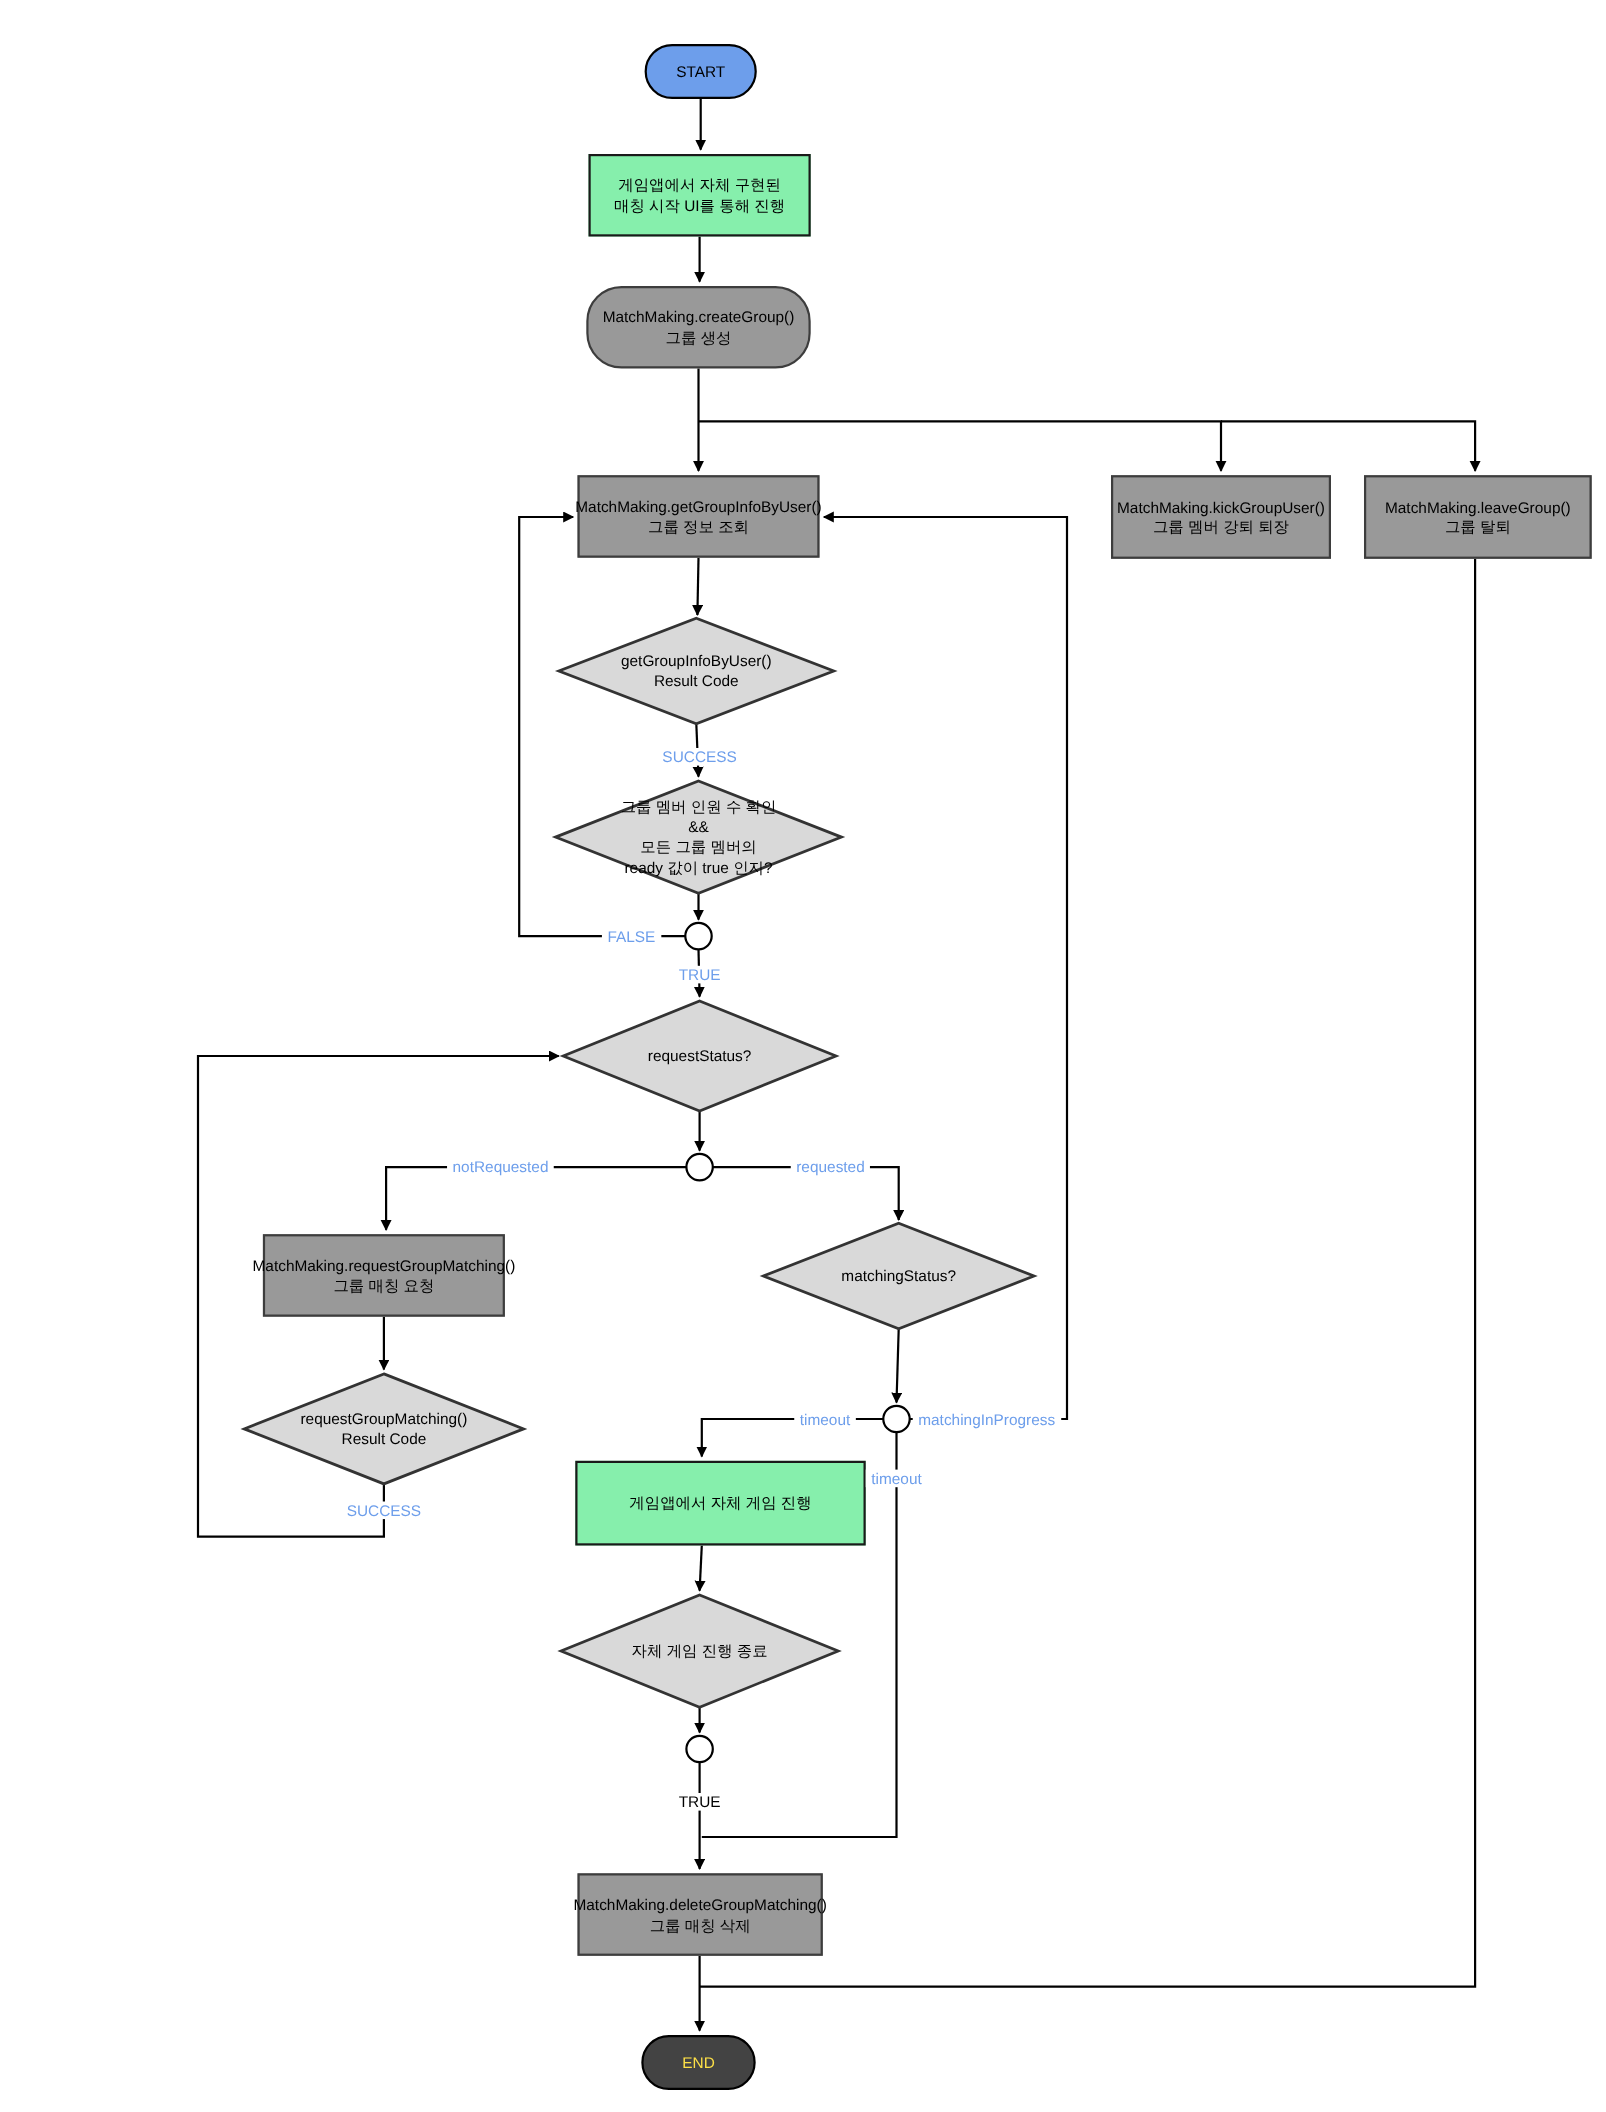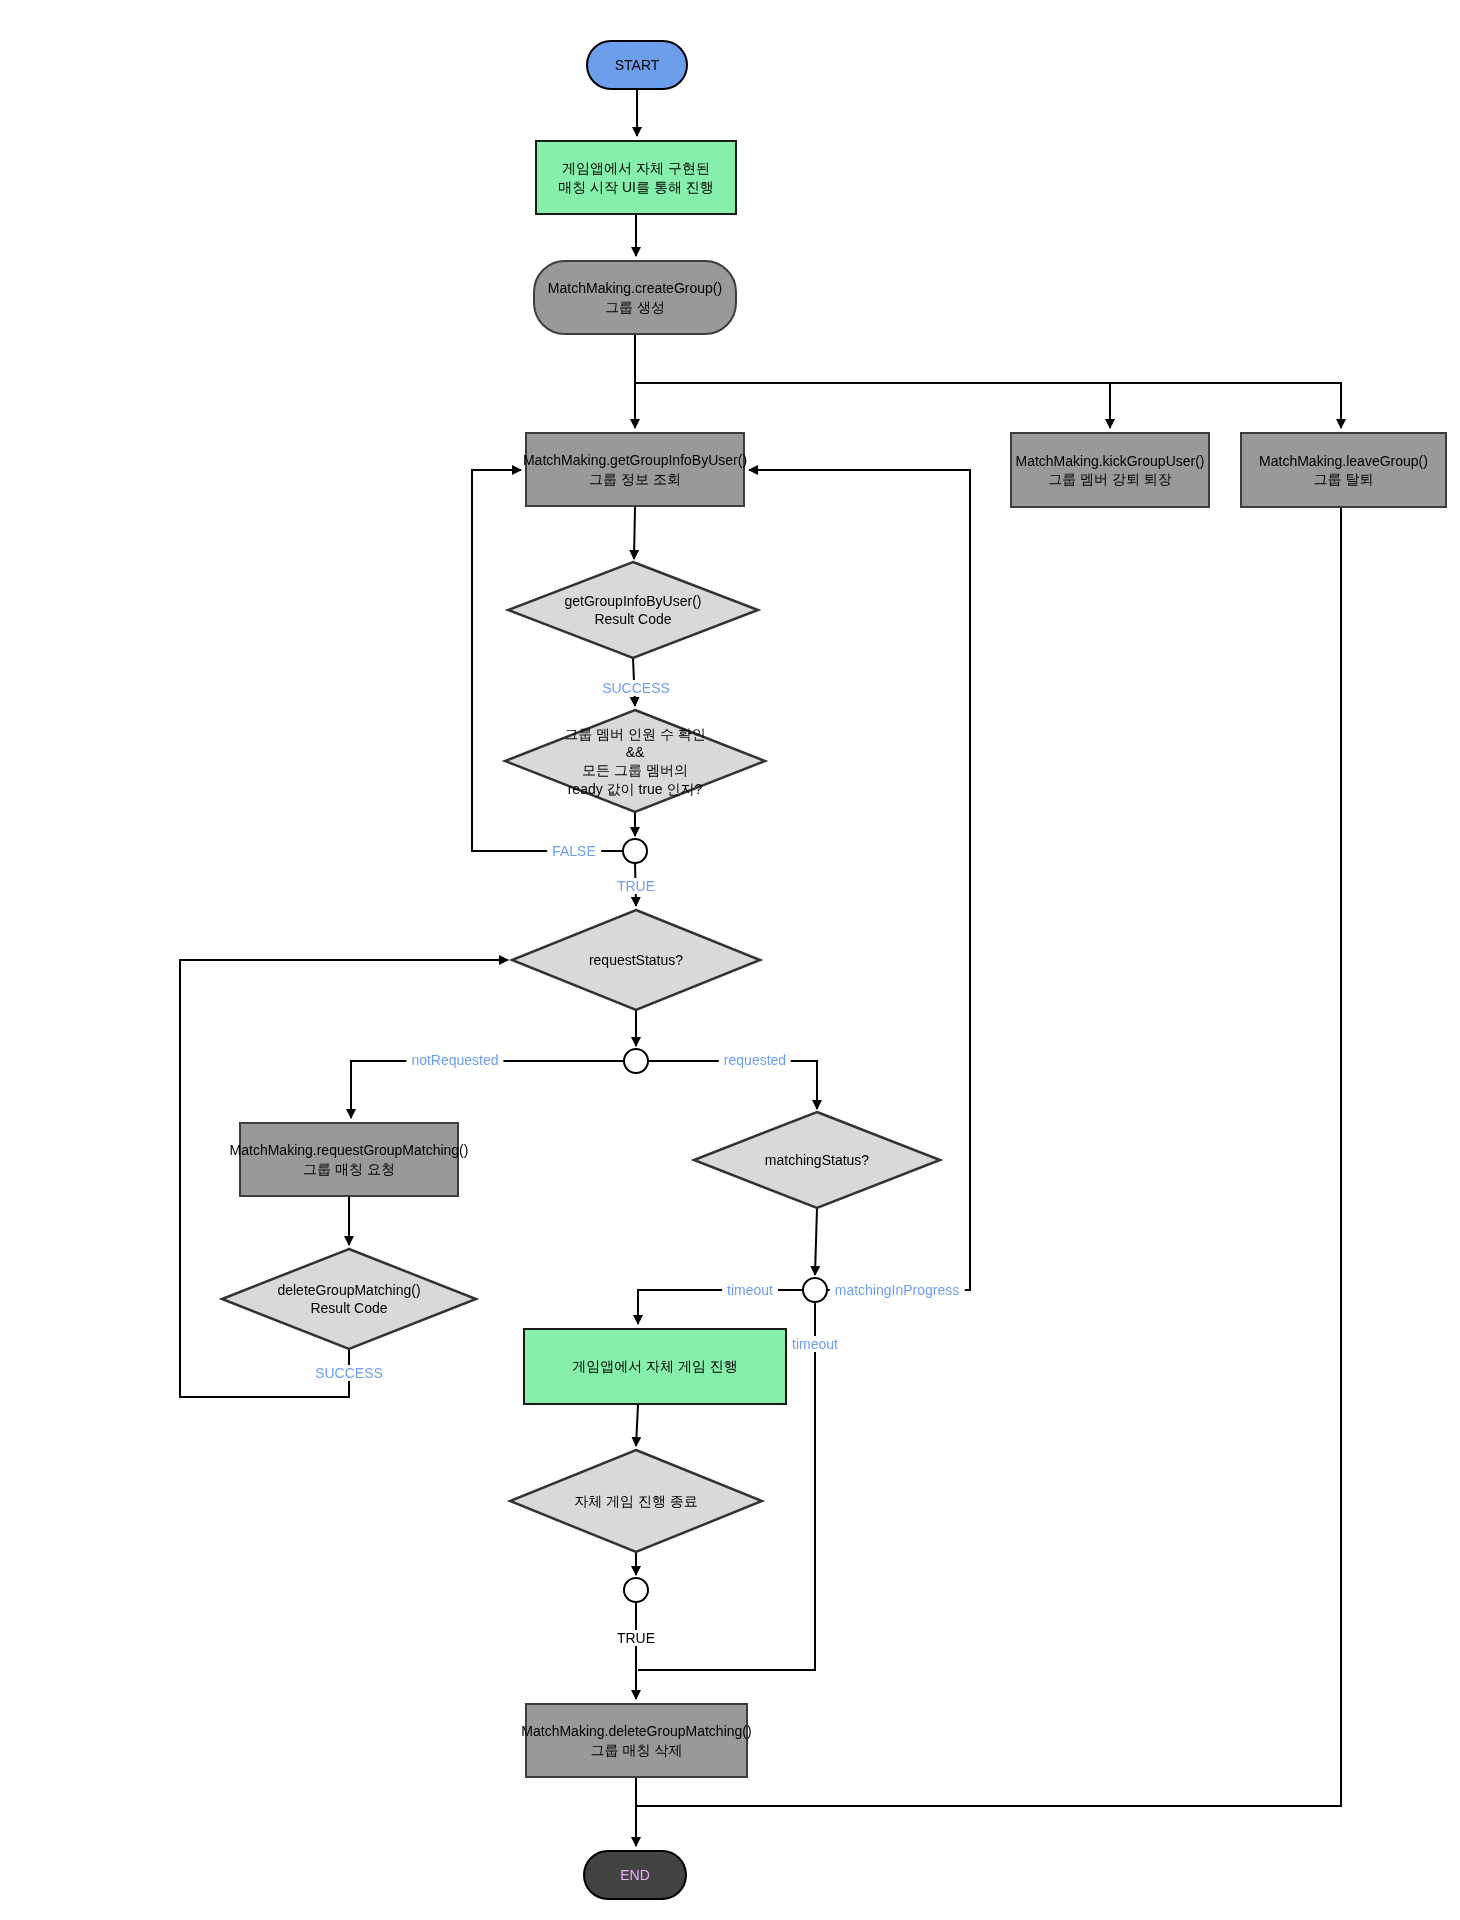--- a/index.html
+++ b/index.html
@@ -21,21 +21,21 @@
   .edge{fill:none;stroke:var(--line);stroke-width:2;}
   .diamond{fill:var(--decision-fill);stroke:#333333;stroke-width:2.5;}
   .connector{fill:#ffffff;stroke:var(--line);stroke-width:2;}
   .node{
     position:absolute;display:flex;align-items:center;justify-content:center;
     text-align:center;white-space:pre-line;font-size:14px;line-height:1.3;color:#000;
     box-sizing:border-box;
   }
   .terminator{border:2px solid #000;border-radius:26px;font-size:14px;}
   .terminator.start{background:var(--start-fill);}
-  .terminator.end{background:var(--end-fill);color:#f0abfc;}
+  .terminator.end{background:var(--end-fill);color:#fde047;}
   .process{background:var(--process-fill);border:2.5px solid #3d3d3d;}
   .plain{background:#86efac;border:2.5px solid #1a1a1a;}
   .dtext{
     position:absolute;transform:translate(-50%,-50%);
     text-align:center;white-space:pre-line;font-size:14px;line-height:1.3;color:#000;
     pointer-events:none;
   }
   .elabel{
     position:absolute;transform:translate(-50%,-50%);
     background:#ffffff;padding:0 5px;font-size:14px;
@@ -120,21 +120,21 @@
 
   <div class="node terminator end" style="left:583px;top:1850px;width:104px;height:50px;">END</div>
 
   <div class="dtext" style="left:633px;top:610px;width:200px;">getGroupInfoByUser()
 Result Code</div>
   <div class="dtext" style="left:635px;top:761px;width:220px;">그룹 멤버 인원 수 확인
 &amp;&amp;
 모든 그룹 멤버의
 ready 값이 true 인지?</div>
   <div class="dtext" style="left:636px;top:960px;width:200px;">requestStatus?</div>
-  <div class="dtext" style="left:349px;top:1299px;width:210px;">deleteGroupMatching()
+  <div class="dtext" style="left:349px;top:1299px;width:210px;">requestGroupMatching()
 Result Code</div>
   <div class="dtext" style="left:817px;top:1160px;width:200px;">matchingStatus?</div>
   <div class="dtext" style="left:636px;top:1501px;width:200px;">자체 게임 진행 종료</div>
 
   <div class="elabel" style="left:636px;top:688px;">SUCCESS</div>
   <div class="elabel" style="left:574px;top:851px;">FALSE</div>
   <div class="elabel" style="left:636px;top:886px;">TRUE</div>
   <div class="elabel" style="left:455px;top:1060px;">notRequested</div>
   <div class="elabel" style="left:755px;top:1060px;">requested</div>
   <div class="elabel" style="left:349px;top:1373px;">SUCCESS</div>

